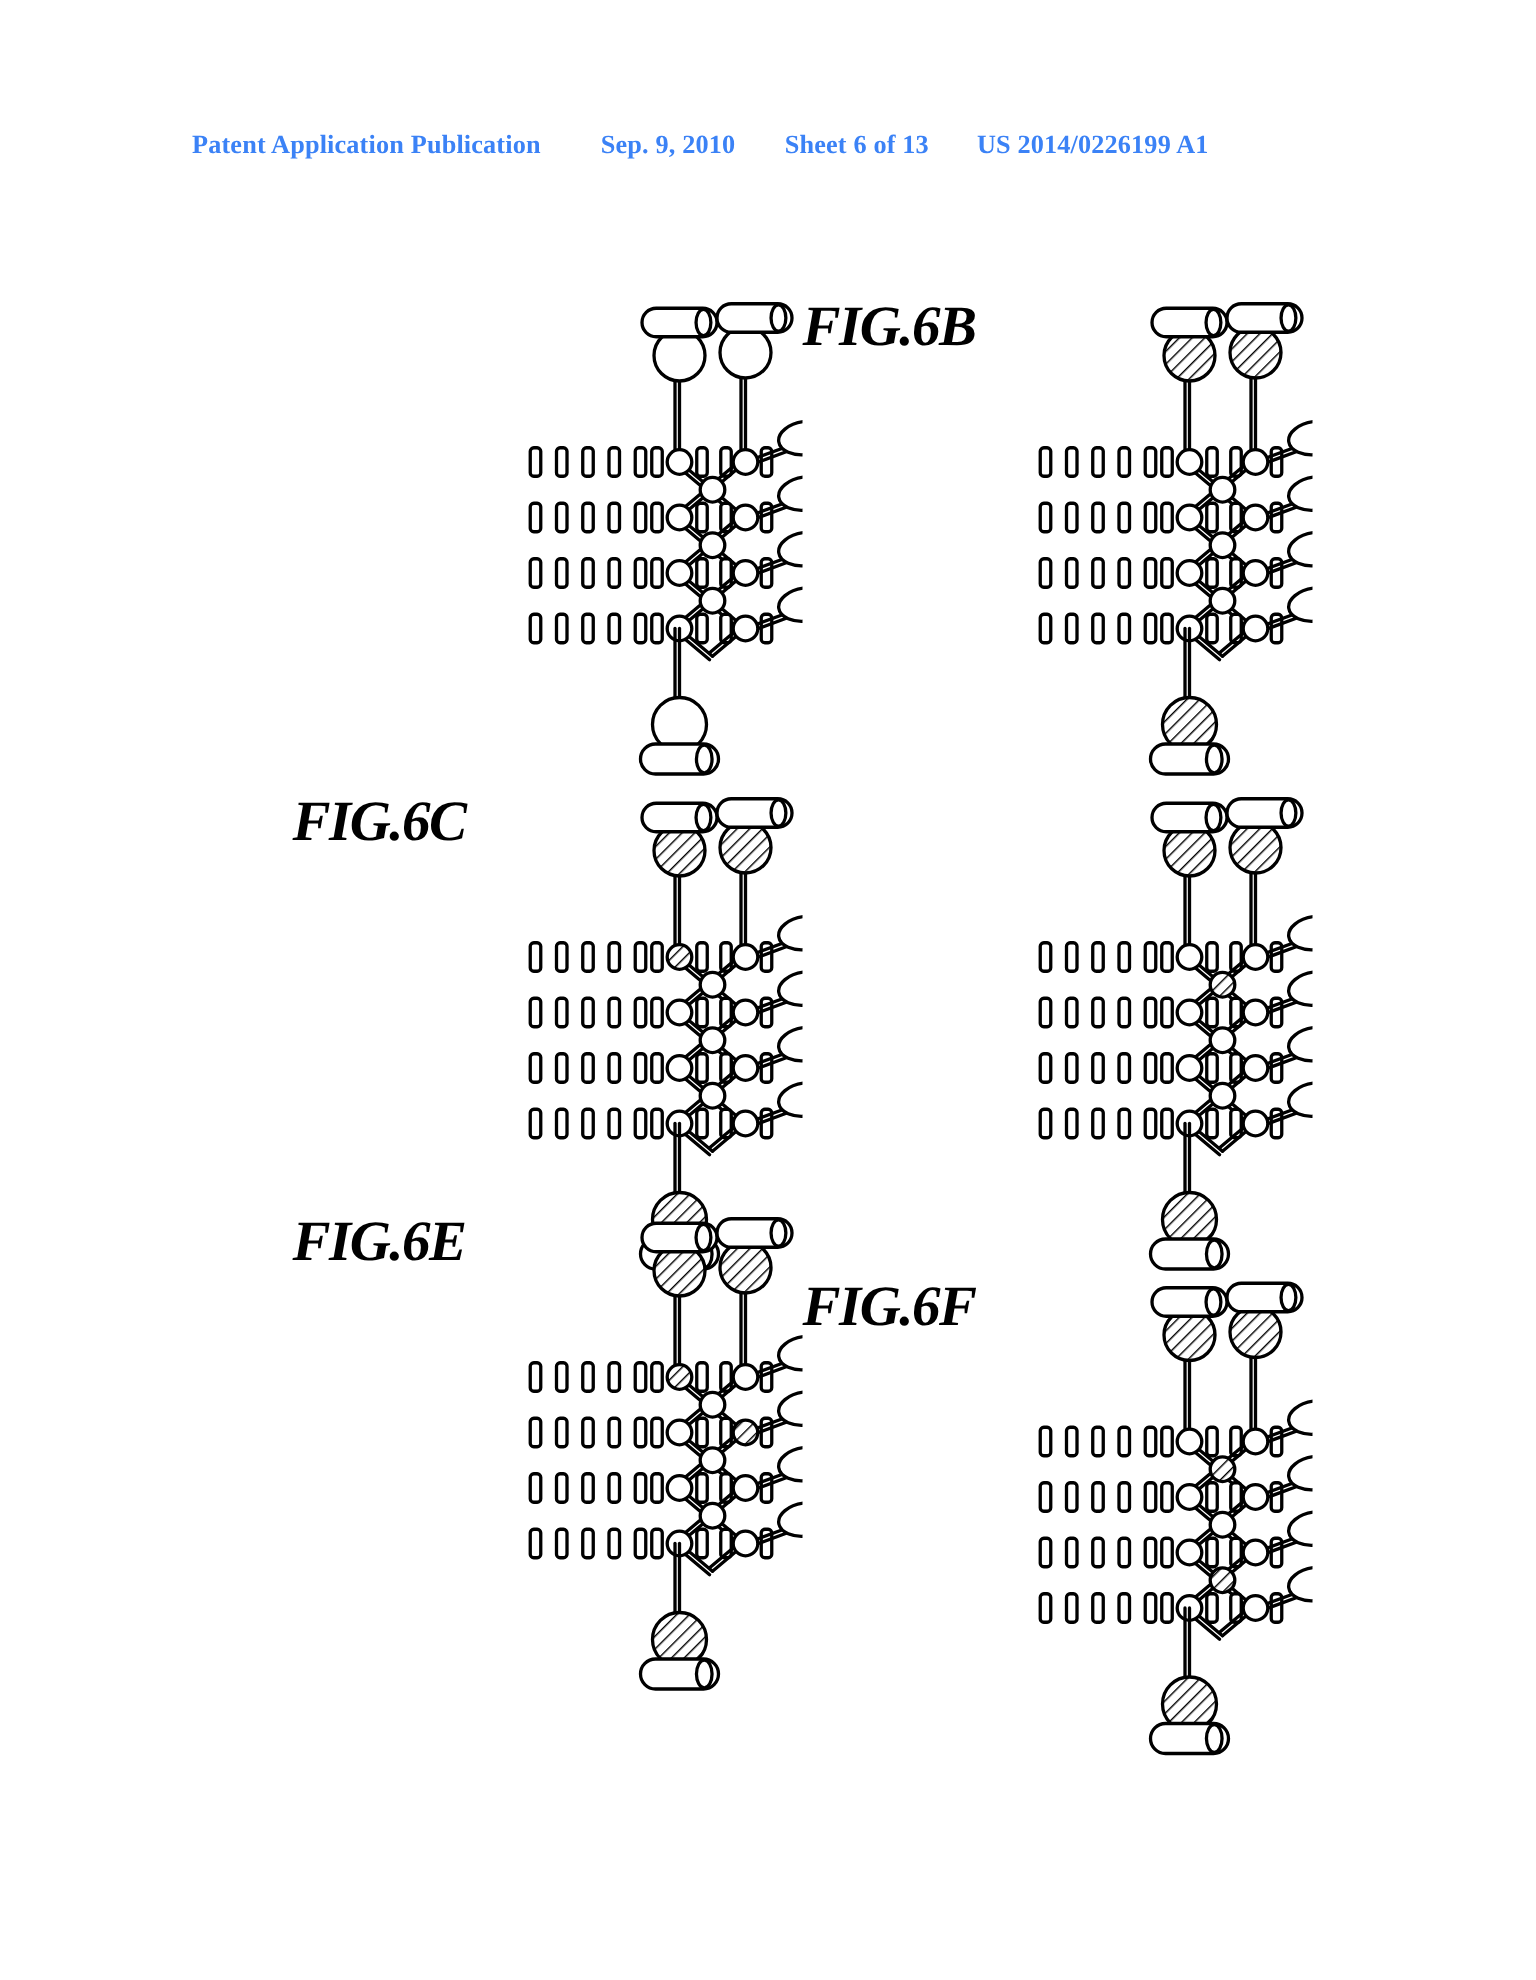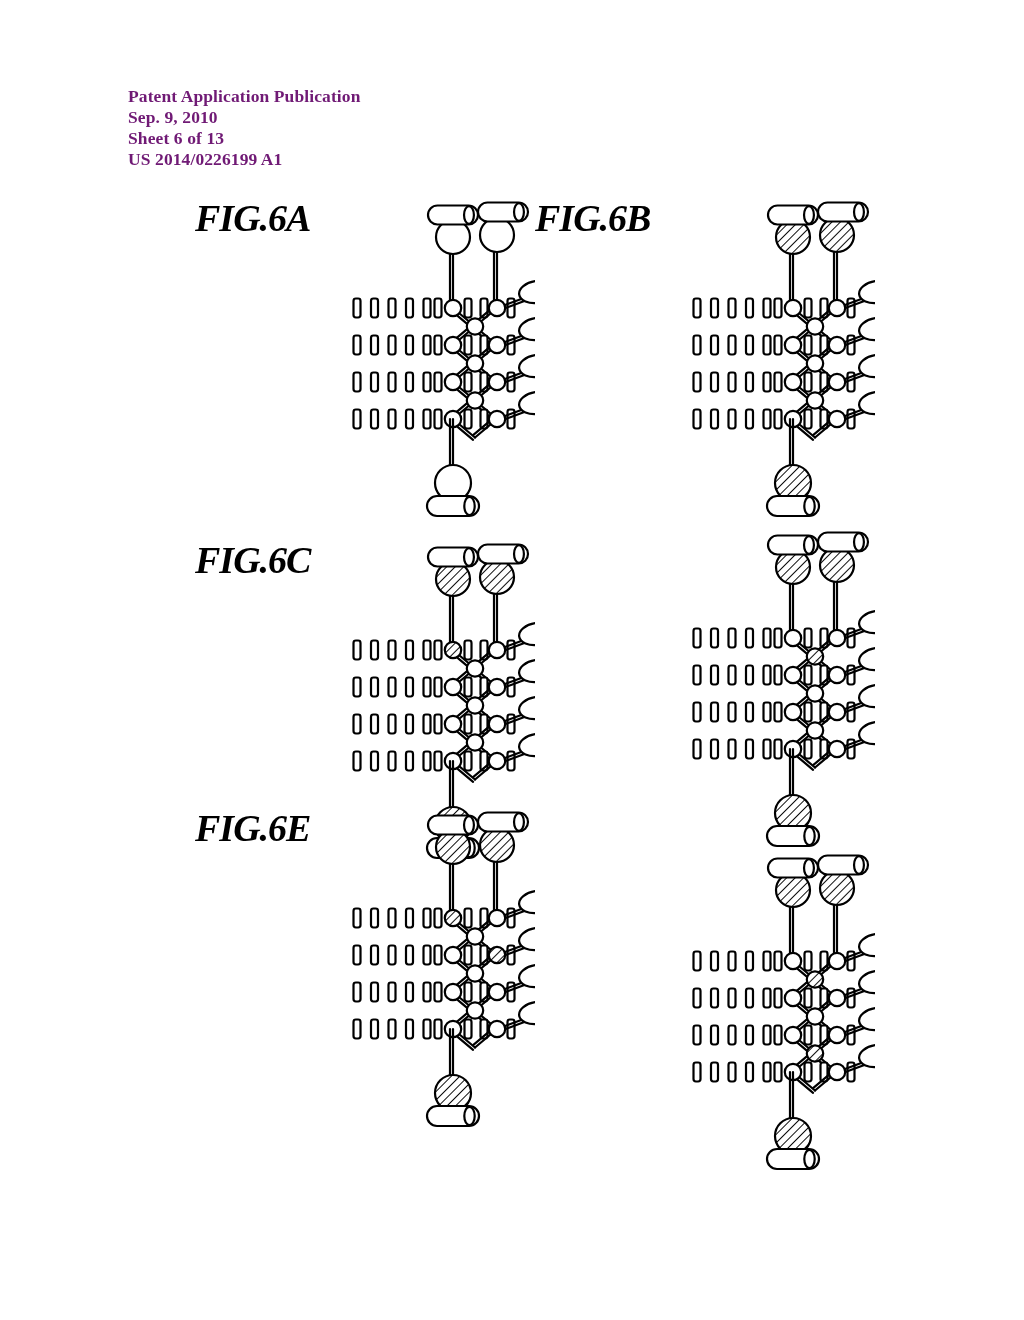--- a/index.html
+++ b/index.html
@@ -26,26 +26,25 @@
     top: 86px;
     left: 128px;
     width: 768px;
     height: 26px;
     display: flex;
     align-items: baseline;
     font-weight: bold;
     font-size: 17.5px;
     letter-spacing: 0.1px;
     white-space: nowrap;
-    color: #701a75;
-    flex-direction: column;
+    color: #3b82f6;
   }
   #header .h-pub   { margin-right: 40px; }
   #header .h-date  { margin-right: 33px; }
-  #header .h-sheet { margin-right: 42px; }
+  #header .h-sheet { margin-right: 32px; }
   #header .h-num   { }
 
   
   .fig-block {
     position: absolute;
     width: 340px;
     height: 330px;
   }
   .fig-label {
     position: absolute;
@@ -76,21 +75,20 @@
 <div id="page">
 
   <div id="header">
     <span class="h-pub">Patent Application Publication</span>
     <span class="h-date">Sep. 9, 2010</span>
     <span class="h-sheet">Sheet 6 of 13</span>
     <span class="h-num">US 2014/0226199 A1</span>
   </div>
 
   <div class="fig-block" style="left:195px; top:190px;">
-    <div class="fig-label">FIG.6A</div>
     <div class="fig-art">
         <svg width="190" height="330" viewBox="0 0 190 330">
           <defs>
             <pattern id="hatch-fig-6a" patternUnits="userSpaceOnUse" width="6" height="6" patternTransform="rotate(45)">
               <rect width="6" height="6" fill="#ffffff"></rect>
               <line x1="0" y1="0" x2="0" y2="6" stroke="#000000" stroke-width="1.9"></line>
             </pattern>
           </defs>
           <g>
             <rect x="-9" y="108.5" width="7" height="19" rx="2.3800000000000003" ry="2.3800000000000003" fill="#ffffff" stroke="#000000" stroke-width="2.2"></rect>
@@ -313,21 +311,21 @@
             <line x1="108" y1="229" x2="108" y2="282" stroke="#000000" stroke-width="2.2" stroke-linecap="round"></line>
             <line x1="105" y1="229" x2="105" y2="282" stroke="#000000" stroke-width="2.2" stroke-linecap="round"></line>
             <circle cx="108" cy="293" r="18" fill="url(#hatch-fig-6b)" stroke="#000000" stroke-width="2.2"></circle>
             <rect x="82" y="306" width="52" height="20" rx="10" ry="10" fill="#ffffff" stroke="#000000" stroke-width="2.2"></rect>
             <ellipse cx="124.5" cy="316" rx="5.2" ry="9.200000000000001" fill="none" stroke="#000000" stroke-width="2.2"></ellipse>
           </g>
         </svg>
       </div>
   </div>
 
-  <div class="fig-block" style="left:195px; top:532px;">
+  <div class="fig-block" style="left:195px; top:520px;">
     <div class="fig-label">FIG.6C</div>
     <div class="fig-art">
         <svg width="190" height="330" viewBox="0 0 190 330">
           <defs>
             <pattern id="hatch-fig-6c" patternUnits="userSpaceOnUse" width="6" height="6" patternTransform="rotate(45)">
               <rect width="6" height="6" fill="#ffffff"></rect>
               <line x1="0" y1="0" x2="0" y2="6" stroke="#000000" stroke-width="1.9"></line>
             </pattern>
           </defs>
           <g>
@@ -670,20 +668,21 @@
             <line x1="105" y1="229" x2="105" y2="282" stroke="#000000" stroke-width="2.2" stroke-linecap="round"></line>
             <circle cx="108" cy="293" r="18" fill="url(#hatch-fig-6e)" stroke="#000000" stroke-width="2.2"></circle>
             <rect x="82" y="306" width="52" height="20" rx="10" ry="10" fill="#ffffff" stroke="#000000" stroke-width="2.2"></rect>
             <ellipse cx="124.5" cy="316" rx="5.2" ry="9.200000000000001" fill="none" stroke="#000000" stroke-width="2.2"></ellipse>
           </g>
         </svg>
       </div>
   </div>
 
   <div class="fig-block" style="left:535px; top:843px;">
+    <div class="fig-label">FIG.6F</div>
     <div class="fig-art">
         <svg width="190" height="330" viewBox="0 0 190 330">
           <defs>
             <pattern id="hatch-fig-6f" patternUnits="userSpaceOnUse" width="6" height="6" patternTransform="rotate(45)">
               <rect width="6" height="6" fill="#ffffff"></rect>
               <line x1="0" y1="0" x2="0" y2="6" stroke="#000000" stroke-width="1.9"></line>
             </pattern>
           </defs>
           <g>
             <rect x="-9" y="108.5" width="7" height="19" rx="2.3800000000000003" ry="2.3800000000000003" fill="#ffffff" stroke="#000000" stroke-width="2.2"></rect>

